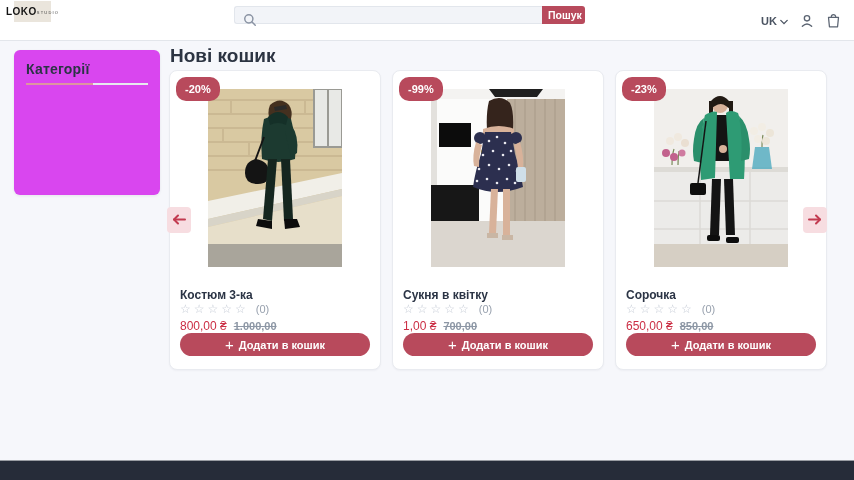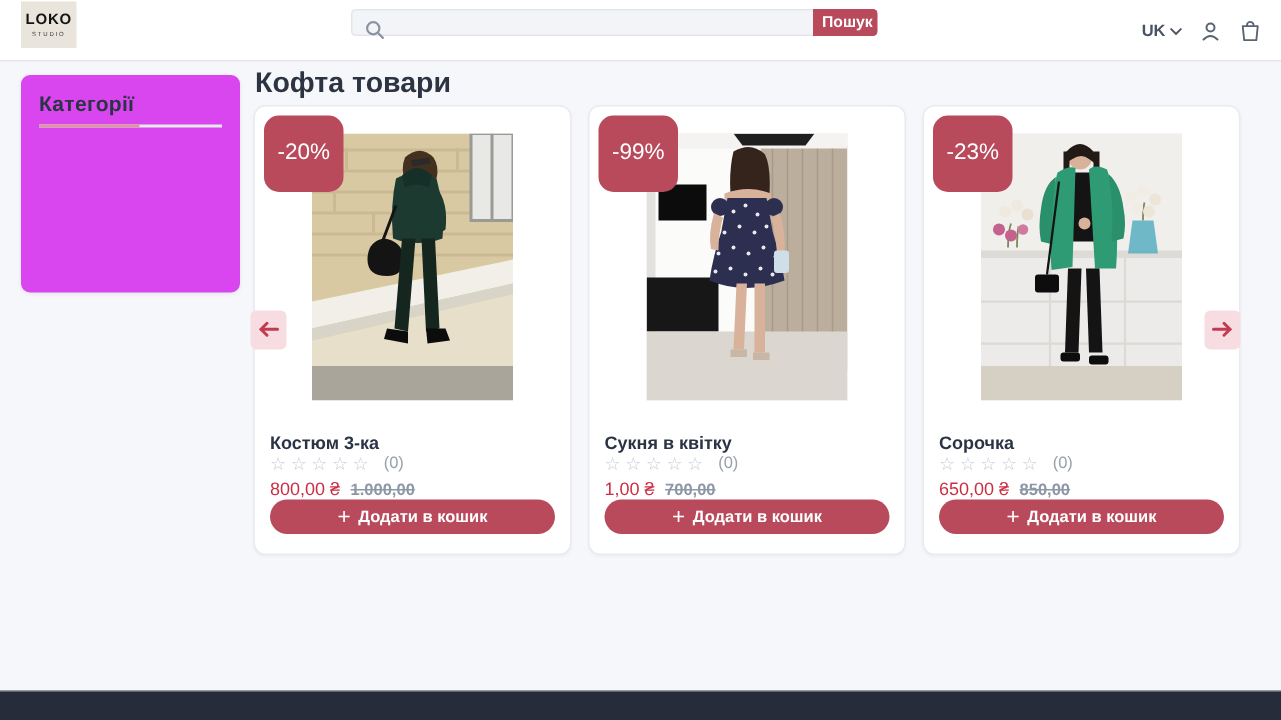--- a/index.html
+++ b/index.html
@@ -6,22 +6,22 @@
   html,body { margin:0; padding:0; }
   body {
     width:854px; height:480px; position:relative; overflow:hidden;
     background:#f6f7fb;
     font-family:"Liberation Sans", sans-serif;
   }
 
   
   .header { position:absolute; top:0; left:0; width:854px; height:41px;
     background:#ffffff; border-bottom:1px solid #e3e6eb; z-index:5; }
-  .logo { position:absolute; left:14px; top:1px; width:37px; height:31px;
-    background:#eae5dc; display:flex; flex-direction:column; align-items:center;
+  .logo { position:absolute; left:14px; top:1px; width:37px; height:21px;
+    background:#eae5dc; display:flex; flex-direction:row; align-items:center;
     justify-content:center; cursor:pointer; }
   .logo-main { font-size:10px; font-weight:bold; letter-spacing:.5px; color:#141414; line-height:1; }
   .logo-sub { font-size:4px; letter-spacing:1.2px; color:#3a3a3a; margin-top:2px; line-height:1; }
 
   .search-wrap { position:absolute; left:234px; top:6px; width:351px; height:18px; display:flex; }
   .search-box { position:relative; flex:1; display:flex; }
   .search-input { width:100%; background:#f2f4f8; border:1px solid #e2e6ec; border-right:none;
     border-radius:3px 0 0 3px; padding:0 8px 0 28px; font-size:12px; color:#333; outline:none; }
   .search-icon { position:absolute; left:9px; top:7px; pointer-events:none; }
   .search-btn { width:43px; background:#b84a5c; border:none; color:#fff;
@@ -46,21 +46,21 @@
 
   
   .main-title { position:absolute; left:170px; top:45px; margin:0;
     font-size:19px; font-weight:bold; color:#2c3442; }
 
   .card { position:absolute; top:70px; width:212px; height:300px; background:#fff;
     border:1px solid #e9ebf0; border-radius:8px; box-shadow:0 1px 2px rgba(20,30,60,.04); }
   .card-1 { left:169px; } .card-2 { left:392px; } .card-3 { left:615px; }
 
   .badge { position:absolute; top:6px; left:6px; background:#b84a5c; color:#fff;
-    font-size:15px; font-weight:normal; padding:17px 9px; border-radius:10px; z-index:2; line-height:1.1; }
+    font-size:11px; font-weight:bold; padding:6px 9px; border-radius:10px; z-index:2; line-height:1.1; }
   .p-img { position:absolute; left:38px; top:18px; width:134px; height:178px;
     overflow:hidden; cursor:pointer; background:#eee; }
   .p-img svg { display:block; }
   .p-title { position:absolute; left:10px; top:217px; font-size:12px; font-weight:bold;
     color:#2b3445; cursor:pointer; }
   .rating { position:absolute; left:10px; top:232px; display:flex; align-items:center; gap:7px; }
   .stars { font-family:"DejaVu Sans", sans-serif; font-size:12px; color:#c6ccd6;
     letter-spacing:3px; line-height:1; }
   .rcount { font-size:11px; color:#98a1ae; }
   .prices { position:absolute; left:10px; top:248px; display:flex; align-items:baseline; gap:7px; }
@@ -127,21 +127,21 @@
   </div>
 </div>
 
 <aside class="sidebar">
   <h2 class="sidebar-title">Категорії</h2>
   <div class="underline">
       <span class="underline-red"></span>
     </div>
 </aside>
 
-<h1 class="main-title">Кофта товари</h1>
+<h1 class="main-title">Нові кошик</h1>
 
 <div class="card card-1">
   <span class="badge">-20%</span>
   <div class="p-img">
     <svg width="134" height="178" viewBox="0 0 134 178">
       <rect width="134" height="178" fill="#d9c9a2"></rect>
       <g fill="#cbb993">
         <rect y="10" width="134" height="2"></rect>
           <rect y="24" width="134" height="2"></rect>
         <rect y="38" width="134" height="2"></rect>

